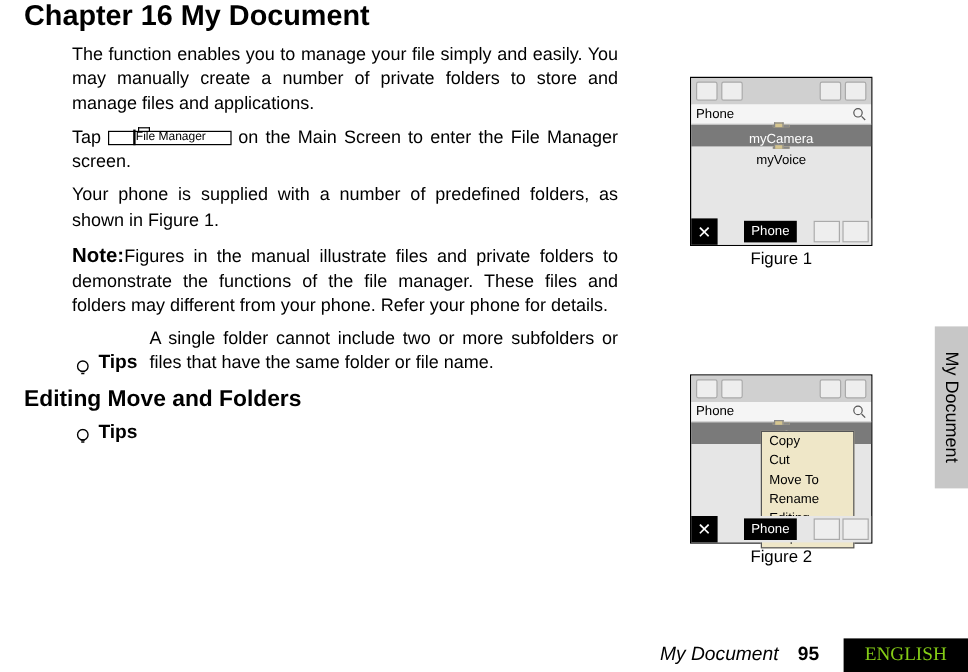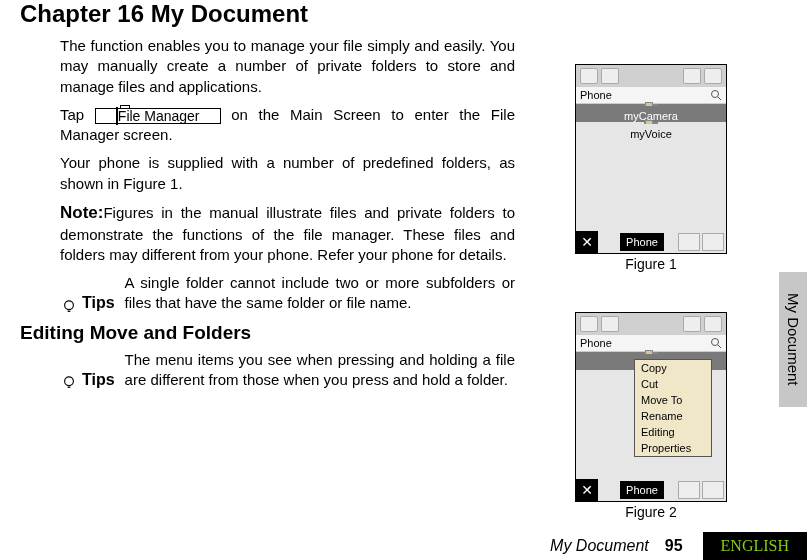--- a/index.html
+++ b/index.html
@@ -8,28 +8,28 @@
   h1 { font-size: 24px; font-weight: bold; margin-bottom: 8px; }
   .content { position: relative; }
   .textcol { width: 455px; margin-left: 40px; font-size: 15px; line-height: 1.35; }
   .textcol p { margin-bottom: 8px; text-align: justify; }
   h2 { font-size: 19px; font-weight: bold; margin: 8px 0 6px 0; margin-left: 0; }
   .tips-row { display: flex; align-items: flex-end; margin-bottom: 8px; }
   .tips-icon { width: 18px; height: 14px; margin-right: 4px; margin-top: 1px; flex-shrink: 0; }
   .tips-label { font-weight: bold; font-size: 16px; margin-right: 10px; flex-shrink:0; }
   .tips-text { flex: 1; text-align: justify; }
   .note-label { font-weight: bold; font-size: 17px; }
-  .inline-icon { display:inline-block; vertical-align: middle; border:1px solid #000; padding:0 20px; font-size:14px; line-height:1; }
+  .inline-icon { display:inline-block; vertical-align: middle; border:1px solid #000; padding:0 20px; font-size:10px; line-height:1; }
   .inline-icon .box { width:18px; height:10px; border:1px solid #000; margin:1px auto 0; position:relative; }
   .inline-icon .box:before { content:""; position:absolute; left:3px; top:-3px; width:8px; height:3px; border:1px solid #000; border-bottom:none; }
   .fig { position:absolute; width:152px; }
   .fig1-wrap { top: 28px; right: 60px; }
   .fig2-wrap { top: 276px; right: 60px; }
   .fig-caption { text-align:center; font-size:14px; margin-top:2px; }
-  .phone-screen { width:152px; height:190px; background:#e6e6e6; border:1px solid #000; position:relative; font-size:11px; }
+  .phone-screen { width:152px; height:141px; background:#e6e6e6; border:1px solid #000; position:relative; font-size:11px; }
   .phone-top { height:22px; background:#d0d0d0; display:flex; align-items:center; padding:0 4px; gap:3px; }
   .phone-top-icon { width:18px; height:16px; border:1px solid #aaa; background:#eee; border-radius:2px; }
   .phone-label-row { height:17px; background:#f5f5f5; display:flex; align-items:center; padding:0 4px; justify-content:space-between; border-bottom:1px solid #ccc; }
   .phone-list { }
   .phone-item { display:flex; align-items:center; height:18px; padding:0 4px; gap:4px;flex-direction:column; }
   .phone-item.sel { background:#7a7a7a; color:#fff; }
   .folder-ic { width:14px; height:11px; background:#d6c690; border:1px solid #888; position:relative; }
   .folder-ic:before { content:""; position:absolute; left:0; top:-3px; width:6px; height:3px; background:#d6c690; border:1px solid #888; border-bottom:none; }
   .phone-item.sel .folder-ic { background:#d6c690; }
   .phone-bottom { position:absolute; left:0; right:0; bottom:0; height:22px; background:#e6e6e6; display:flex; align-items:center; }
@@ -167,21 +167,20 @@
 
     <div class="textcol">
 
       <div class="tips-row">
         <svg class="tips-icon" viewBox="0 0 20 16">
           <ellipse cx="10" cy="6" rx="5" ry="5" fill="none" stroke="#000" stroke-width="1.3"></ellipse>
           <line x1="8" y1="11" x2="12" y2="11" stroke="#000" stroke-width="1.3"></line>
           <line x1="8.5" y1="13" x2="11.5" y2="13" stroke="#000" stroke-width="1.3"></line>
         </svg>
         <span class="tips-label">Tips</span>
-        <span class="tips-text">The menu items you see when pressing and holding a file are different from those when you press and hold a folder.</span>
       </div>
     </div>
 
   </div>
 
   <div class="side-tab">My Document</div>
 
   <div class="footer">
     <div class="footer-spacer"></div>
     <div class="footer-doc">My Document</div>

